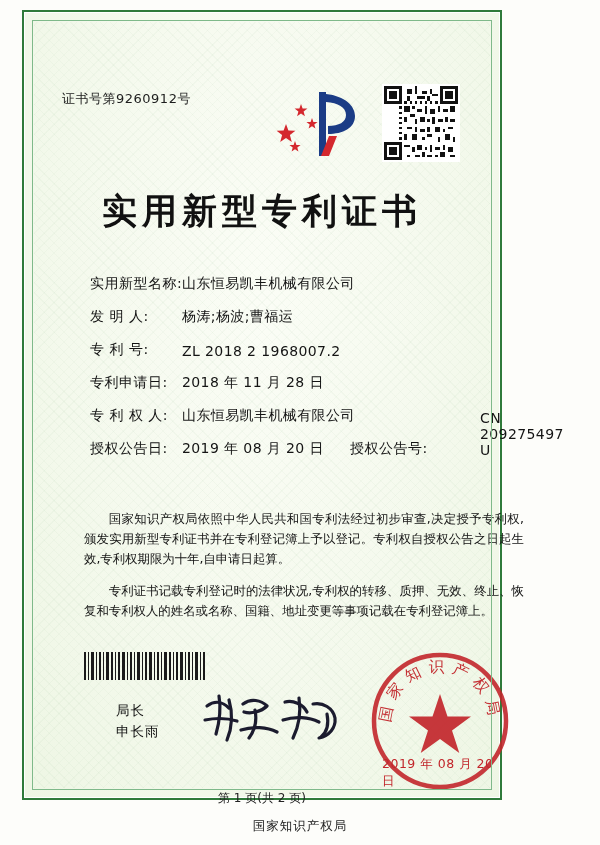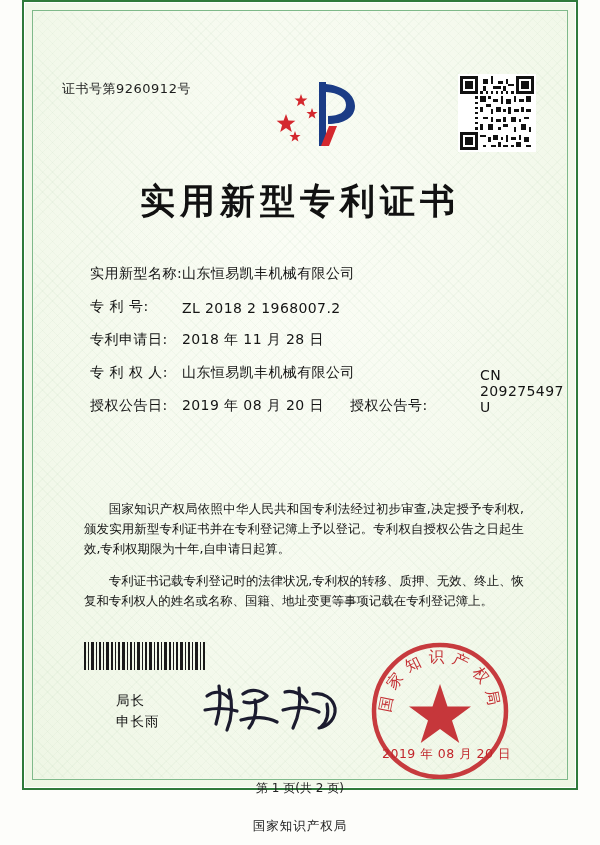--- a/index.html
+++ b/index.html
@@ -11,22 +11,22 @@
   }
   #page {
     position: relative;
     width: 600px; height: 845px;
     background: #fdfdfa;
     overflow: hidden;
   }
   
   .paper {
     position: absolute;
-    left: 22px; top: 0;
-    width: 556px; height: 790px;
+    left: 22px; top: 10px;
+    width: 480px; height: 790px;
     background:
       radial-gradient(ellipse at 50% 35%, #fbfdf6 0%, #f6faef 45%, #eef6e4 100%);
     border: 2px solid #2f7a3a;
     box-shadow: 0 0 0 1px #ffffff inset;
   }
   .paper::after{
     content:"";
     position:absolute; left:8px; top:8px; right:8px; bottom:8px;
     border:1px solid #7fb98a;
     pointer-events:none;
@@ -291,20 +291,24 @@
     </div>
 
     <div class="title">实用新型专利证书</div>
 
     <div class="fields">
       <div class="field-row">
         <span class="field-label sp1">实用新型名称:</span>
         <span class="field-value">山东恒易凯丰机械有限公司</span>
       </div>
       <div class="field-row">
+        <span class="field-label sp1">发 明 人:</span>
+        <span class="field-value">杨涛;杨波;曹福运</span>
+      </div>
+      <div class="field-row">
         <span class="field-label sp1">专 利 号:</span>
         <span class="field-value">ZL 2018 2 1968007.2</span>
       </div>
       <div class="field-row">
         <span class="field-label sp1">专利申请日:</span>
         <span class="field-value">2018 年 11 月 28 日</span>
       </div>
       <div class="field-row">
         <span class="field-label sp1">专 利 权 人:</span>
         <span class="field-value">山东恒易凯丰机械有限公司</span>

